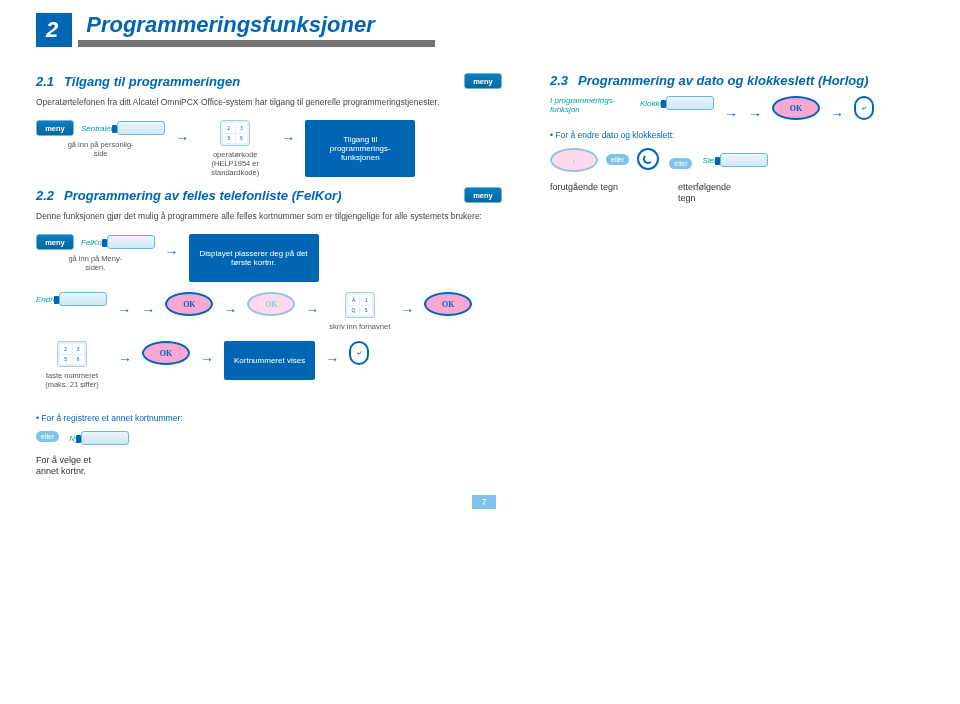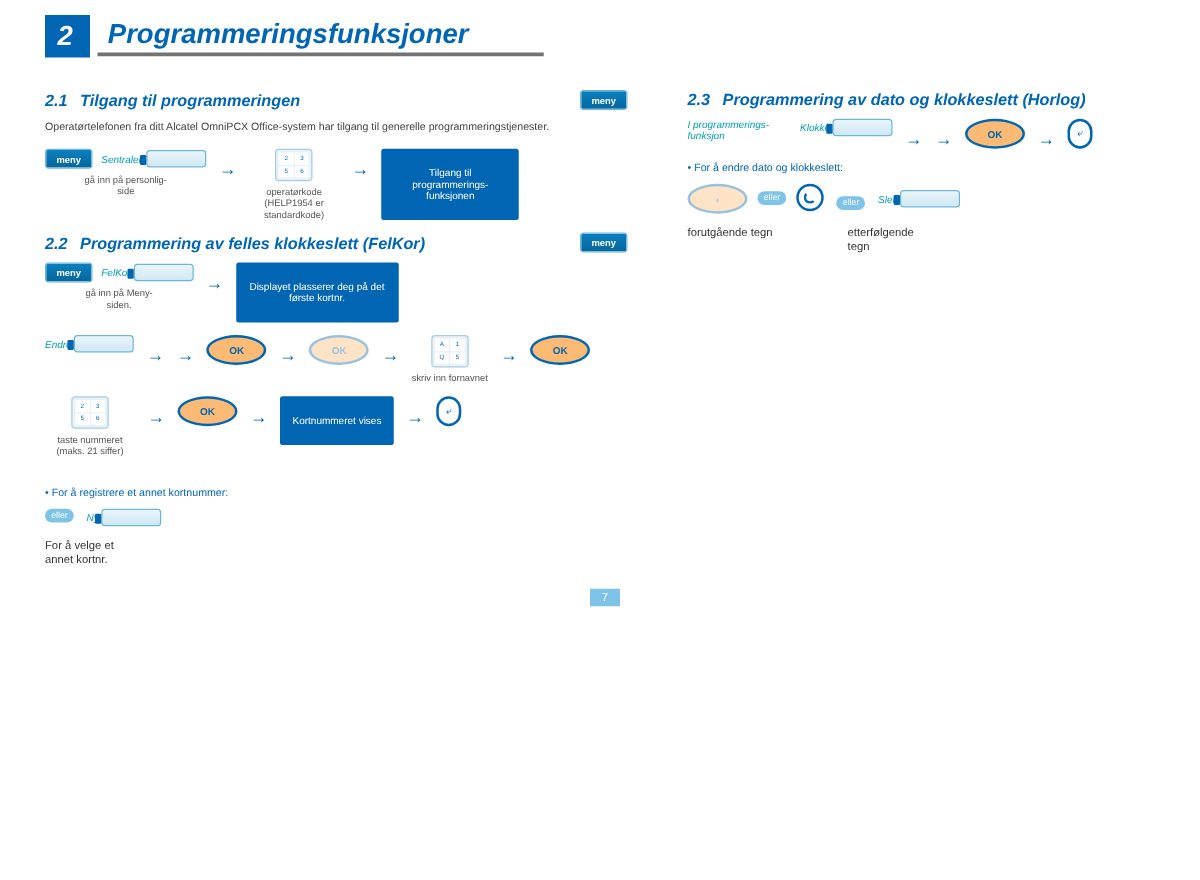--- a/index.html
+++ b/index.html
@@ -1,39 +1,39 @@
 <!DOCTYPE html>
 <html><head>
 <meta charset="utf-8">
 <style>
   * { box-sizing: border-box; margin: 0; padding: 0; }
   body { font-family: Arial, sans-serif; background: #fff; width: 960px; height: 704px; position: relative; font-size: 9px; color: #333; }
   .page { padding: 12px 28px 12px 36px; }
   .chapter-bar { display: flex; align-items: center; margin-bottom: 18px; }
   .chapter-num { background: #0066b3; color: #fff; font-size: 22px; font-weight: bold; font-style: italic; padding: 4px 14px 4px 10px; margin-right: 6px; }
-  .chapter-title { color: #0066b3; font-size: 22px; font-weight: bold; font-style: italic; border-bottom: 3px solid #737373; padding: 0 60px 2px 8px; }
-  .columns { display: flex; gap: 28px; }
+  .chapter-title { color: #0066b3; font-size: 22px; font-weight: bold; font-style: italic; border-bottom: 7px solid #737373; padding: 0 60px 2px 8px; }
+  .columns { display: flex; gap: 44px; }
   .col-left { width: 470px; }
-  .col-right { flex: 1; margin-left: 16px; }
+  .col-right { flex: 1; }
   .sect-head { display: flex; align-items: center; gap: 10px; margin: 8px 0 8px 0; }
   .sect-num { color: #0066b3; font-size: 13px; font-weight: bold; font-style: italic; }
   .sect-title { color: #0066b3; font-size: 13px; font-weight: bold; font-style: italic; flex: 1; }
   .intro { font-size: 8.5px; color: #444; margin: 6px 0 12px 0; line-height: 1.3; }
   .flow { display: flex; align-items: flex-start; gap: 10px; margin-bottom: 10px; flex-wrap: wrap; }
   .step { display: flex; flex-direction: column; align-items: center; gap: 4px; font-size: 7.5px; color: #555; text-align: center; }
   .step-caption { max-width: 72px; line-height: 1.2; }
   .arrow { color: #0066b3; font-size: 14px; padding-top: 8px; }
   .softkey { display: flex; align-items: center; gap: 2px; }
   .softkey-label { color: #00a0b0; font-size: 8px; font-style: italic; }
   .softkey-box { width: 48px; height: 14px; border: 1px solid #6cb6d6; border-radius: 3px; background: linear-gradient(#eaf5fb,#cfe8f4); position: relative; }
   .softkey-box::before { content: ""; position: absolute; left: -6px; top: 3px; width: 5px; height: 8px; background: #0066b3; border-radius: 1px; }
   .meny-btn { width: 38px; height: 16px; border: 1px solid #6cb6d6; border-radius: 3px; background: linear-gradient(#0a7fbf,#05679e); color: #fff; font-size: 7.5px; font-weight: bold; display: flex; align-items: center; justify-content: center; margin-right: 4px; text-align: right; }
   .keypad { width: 30px; height: 26px; background: #e8f2f8; border: 1px solid #a8cde0; border-radius: 3px; display: grid; grid-template-columns: repeat(2,1fr); grid-template-rows: repeat(2,1fr); gap: 1px; padding: 2px; font-size: 5px; color: #0066b3; }
   .keypad div { display: flex; align-items: center; justify-content: center; background: #fff; border-radius: 1px; }
-  .ok-btn { width: 48px; height: 24px; border: 2px solid #0066b3; border-radius: 50%; display: flex; align-items: center; justify-content: center; font-size: 8px; font-weight: bold; color: #0066b3; background: #fdba74; }
+  .ok-btn { width: 48px; height: 24px; border: 2px solid #0066b3; border-radius: 50%; display: flex; align-items: center; justify-content: center; font-size: 8px; font-weight: bold; color: #0066b3; background: #f9a8d4; font-family: Liberation Serif, serif; }
   .cursor-btn { width: 20px; height: 24px; border: 2px solid #0066b3; border-radius: 10px; display: flex; align-items: center; justify-content: center; font-size: 8px; color: #0066b3; background: #fff; }
   .arc-btn { width: 22px; height: 22px; border: 2px solid #0066b3; border-radius: 50%; background: #fff; position: relative; }
   .arc-btn::after { content: ""; position: absolute; inset: 4px; border: 2px solid #0066b3; border-top-color: transparent; border-right-color: transparent; border-radius: 50%; }
   .banner { background: #0066b3; color: #fff; font-size: 8px; padding: 15px 10px; border-radius: 2px; }
   .sub-note { color: #0066b3; font-size: 8.5px; margin: 6px 0 8px 0; }
   .sub-note::before { content: "• "; color: #0066b3; }
   .eller { background: #7fc4e8; color: #fff; font-size: 7px; padding: 2px 5px; border-radius: 8px; }
   .nav-pair { display: flex; align-items: flex-start; gap: 8px; }
   .bottom-block { margin-top: 24px; }
   .page-num { width: 24px; margin: 18px auto 0 auto; background: #7fc4e8; color: #fff; font-size: 9px; text-align: center; padding: 2px 0; }
@@ -80,23 +80,24 @@
           <div class="step-caption">operatørkode (HELP1954 er standardkode)</div>
         </div>
         <span class="arrow">→</span>
         <div class="step">
           <div class="banner" style="max-width:110px">Tilgang til programmerings-funksjonen</div>
         </div>
       </div>
 
       <div class="sect-head">
         <span class="sect-num">2.2</span>
-        <span class="sect-title">Programmering av felles klokkeslett (FelKor)</span>
+        <span class="sect-title">Programmering av felles telefonliste (FelKor)</span>
         <span class="meny-btn">meny</span>
       </div>
+      <p class="intro">Denne funksjonen gjør det mulig å programmere alle felles kortnummer som er tilgjengelige for alle systemets brukere:</p>
 
       <div class="flow">
         <div class="step">
           <div style="display:flex;align-items:center;gap:3px">
             <span class="meny-btn">meny</span>
             <div class="softkey">
               <span class="softkey-label">FelKor</span>
               <span class="softkey-box"></span>
             </div>
           </div>

